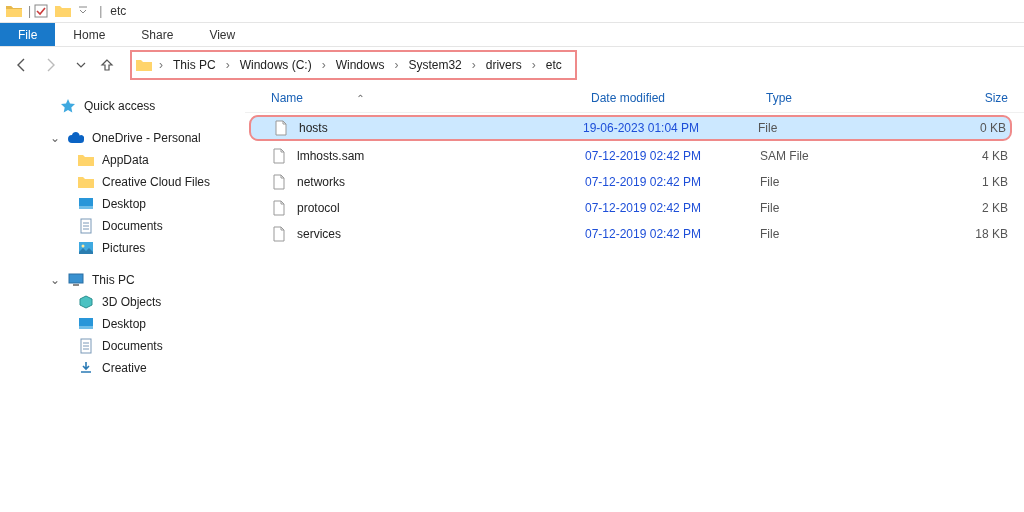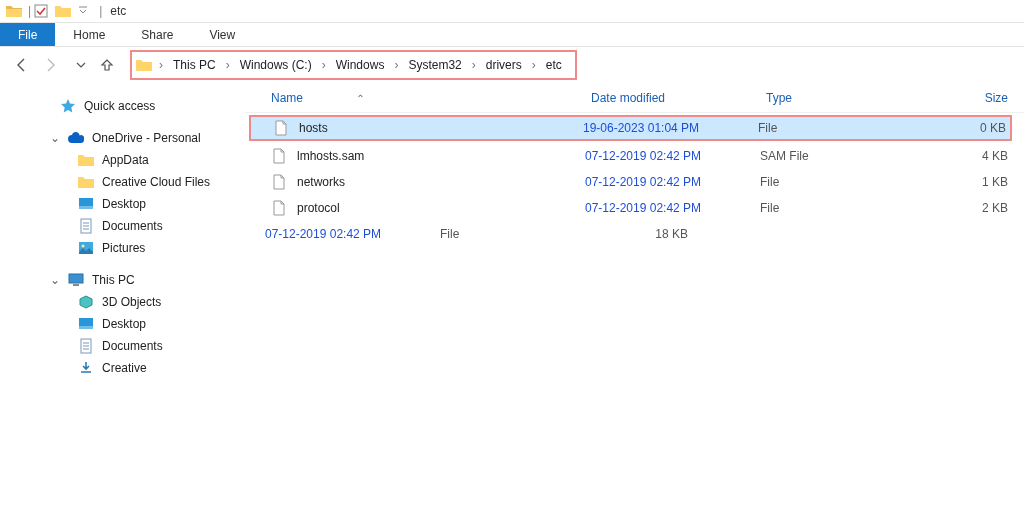--- a/index.html
+++ b/index.html
@@ -25,21 +25,21 @@
     .main { flex:1; position:relative; }
     .col-headers { display:flex; height:30px; align-items:center; border-bottom:1px solid #f0f0f0; color:#1860b5; padding-left:20px;}
     .ch { padding-left:6px;}
     .ch.name{ width:320px;} .ch.date{ width:175px;} .ch.type{ width:153px;} .ch.size{ width:95px; text-align:right; padding-left:0;}
     .sort-ind { margin-left:50px; color:#666; font-size:10px;}
     .filerow { display:flex; height:26px; align-items:center; padding-left:20px; color:#222;}
     .filerow .c-name{ width:320px; display:flex; align-items:center; gap:10px; padding-left:6px;}
     .filerow .c-date{ width:175px; color:#1d4ed8;}
     .filerow .c-type{ width:153px; color:#555;}
     .filerow .c-size{ width:95px; text-align:right; color:#555;}
-    .filerow.sel { background:#cce8ff; }
+    .filerow.sel { background:#cce8ff;border-radius:9px; }
     .filerow.sel-wrap { border:2px solid #ef8a8a; margin:2px 12px 2px 4px;}
     .filerow.sel-wrap .c-name{ width:316px;}
     .filerow.sel-wrap { padding-left:16px;}
     .ico { display:inline-flex; width:16px; height:16px; align-items:center; justify-content:center;}
     .spacer { height:10px;}
   </style>
 </head>
 <body>
 
 <div class="titlebar">
@@ -305,19 +305,28 @@
               <path d="M9 1v3h3" fill="none" stroke="#999"></path>
             </svg>
           </span>
           <span>protocol</span>
         </div>
       <div class="c-date">07-12-2019 02:42 PM</div>
       <div class="c-type">File</div>
       <div class="c-size">2 KB</div>
     </div>
     <div class="filerow">
+      <div class="c-name">
+          <span class="ico">
+            <svg width="14" height="16" viewBox="0 0 14 16">
+              <path d="M2 1h7l3 3v11H2z" fill="#fff" stroke="#999"></path>
+              <path d="M9 1v3h3" fill="none" stroke="#999"></path>
+            </svg>
+          </span>
+          <span>services</span>
+        </div>
       <div class="c-date">07-12-2019 02:42 PM</div>
       <div class="c-type">File</div>
       <div class="c-size">18 KB</div>
     </div>
   </div>
 
 </div>
 
 </body></html>

